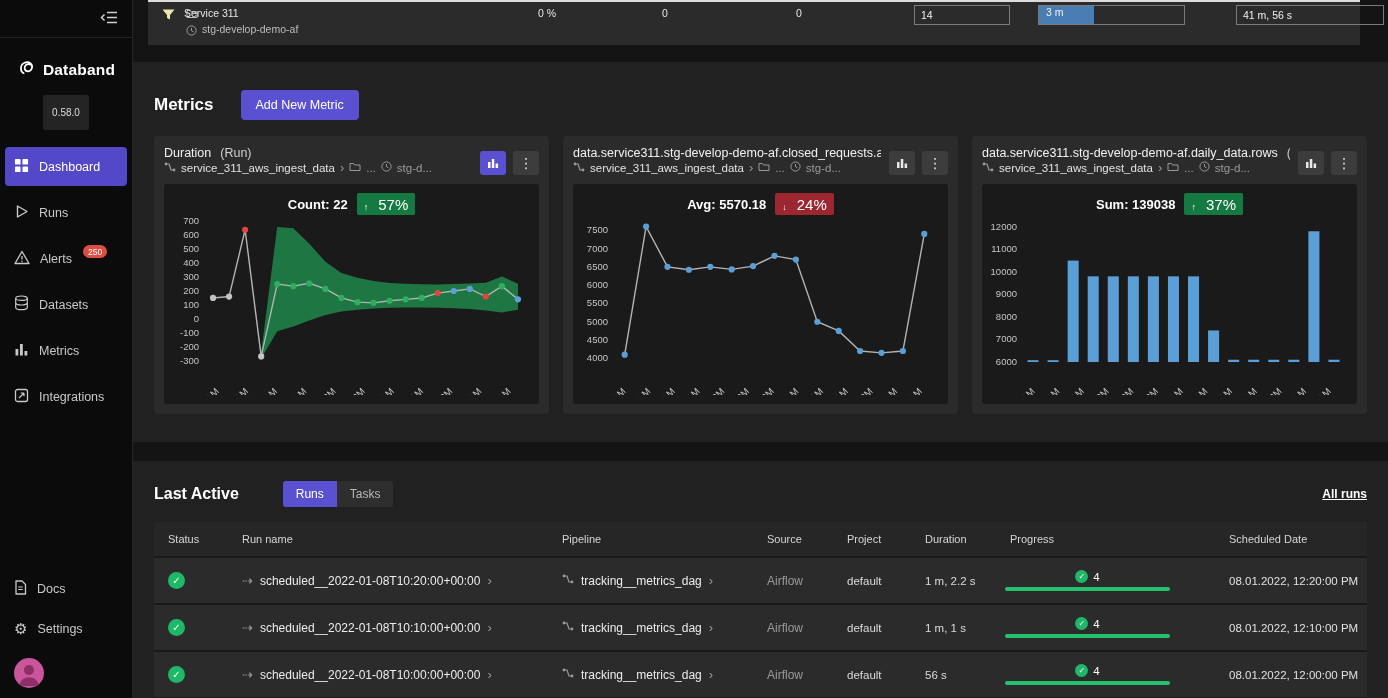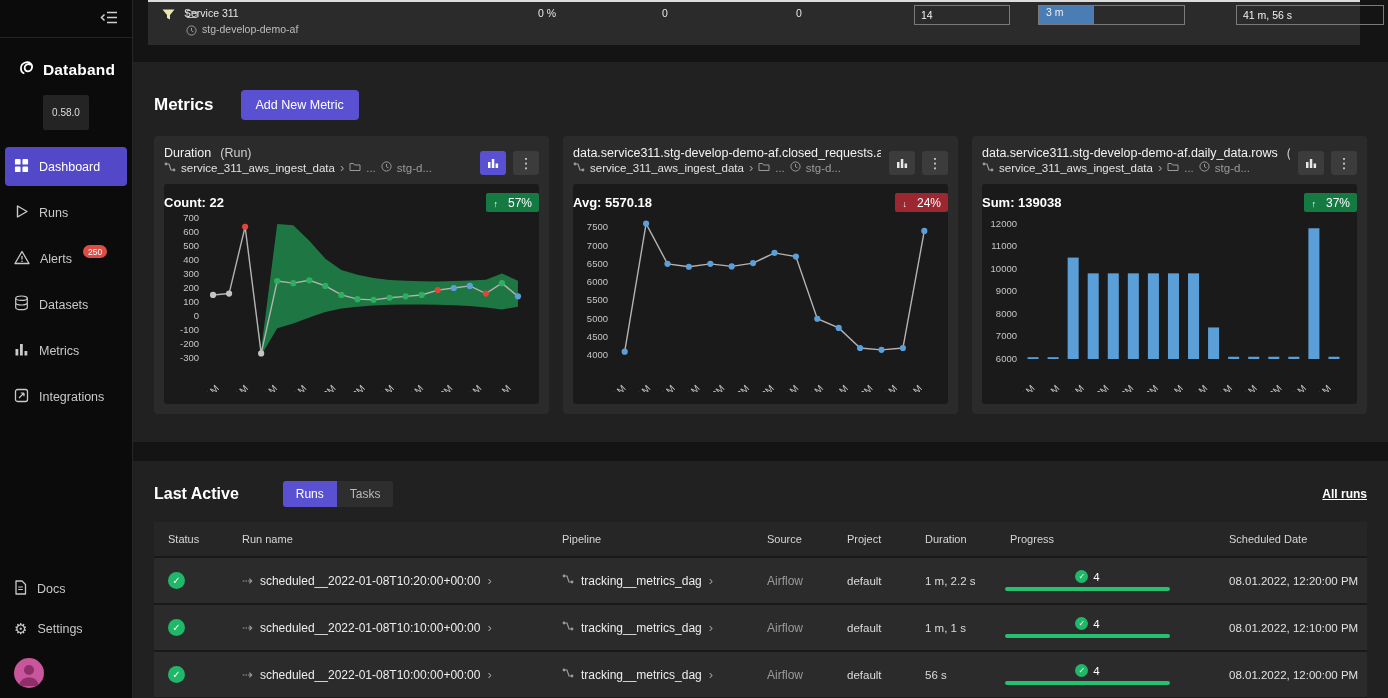--- a/index.html
+++ b/index.html
@@ -58,23 +58,23 @@
   .ch-crumb{display:flex;align-items:center;gap:5px;font-size:11.5px;
     color:#e2e2e2;white-space:nowrap;overflow:hidden}
   .crumb-muted{color:#9a9a9a}
   .lnk{cursor:pointer}
   .ch-btns{display:flex;gap:7px;align-items:flex-start;padding-top:5px}
   .icon-btn{width:26px;height:24px;border-radius:3px;background:#3c3c3c;display:flex;
     align-items:center;justify-content:center;border:none;color:#e8e8e8;cursor:pointer;flex-shrink:0}
   .icon-btn.purple{background:#5a50d2}
   .kebab::before{content:"⋮";font-size:14px;color:#e8e8e8}
   .chart-area{margin-top:9px;background:#1a1a1a;border-radius:3px;flex:1;padding-top:9px;min-height:0}
-  .stat-line{display:flex;justify-content:space-between;align-items:center;gap:9px;font-size:13px;
+  .stat-line{display:flex;justify-content:center;align-items:center;gap:9px;font-size:13px;
     font-weight:700;color:#fff}
-  .badge{font-size:12px;font-weight:400;padding:2.5px 7px;border-radius:2px;display:flex;
+  .badge{font-size:15px;font-weight:400;padding:2.5px 7px;border-radius:2px;display:flex;
     align-items:center;gap:10px;color:#fff}
   .badge.up{background:#157a42}
   .badge.down{background:#9c2730}
   .arr-up::before{content:"↑";font-size:9px}
   .arr-down::before{content:"↓";font-size:9px}
   svg.chart{display:block;width:100%;height:180px;margin-top:0}
 
   
   .la-panel{margin-top:19px;background:#212121;padding:20px 21px 0;flex:1;min-height:0}
   .la-head{display:flex;align-items:center}

